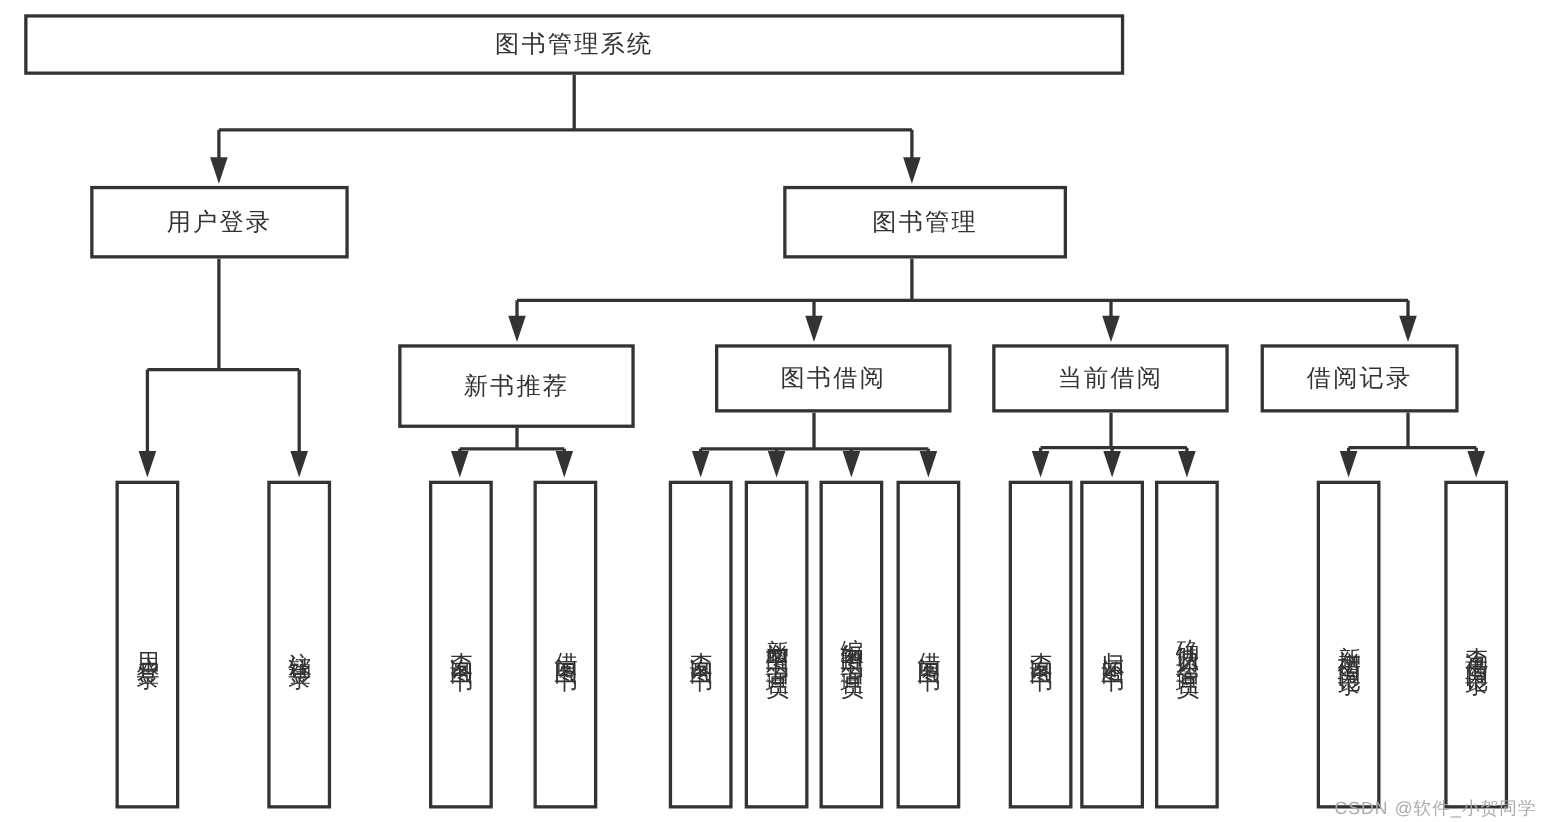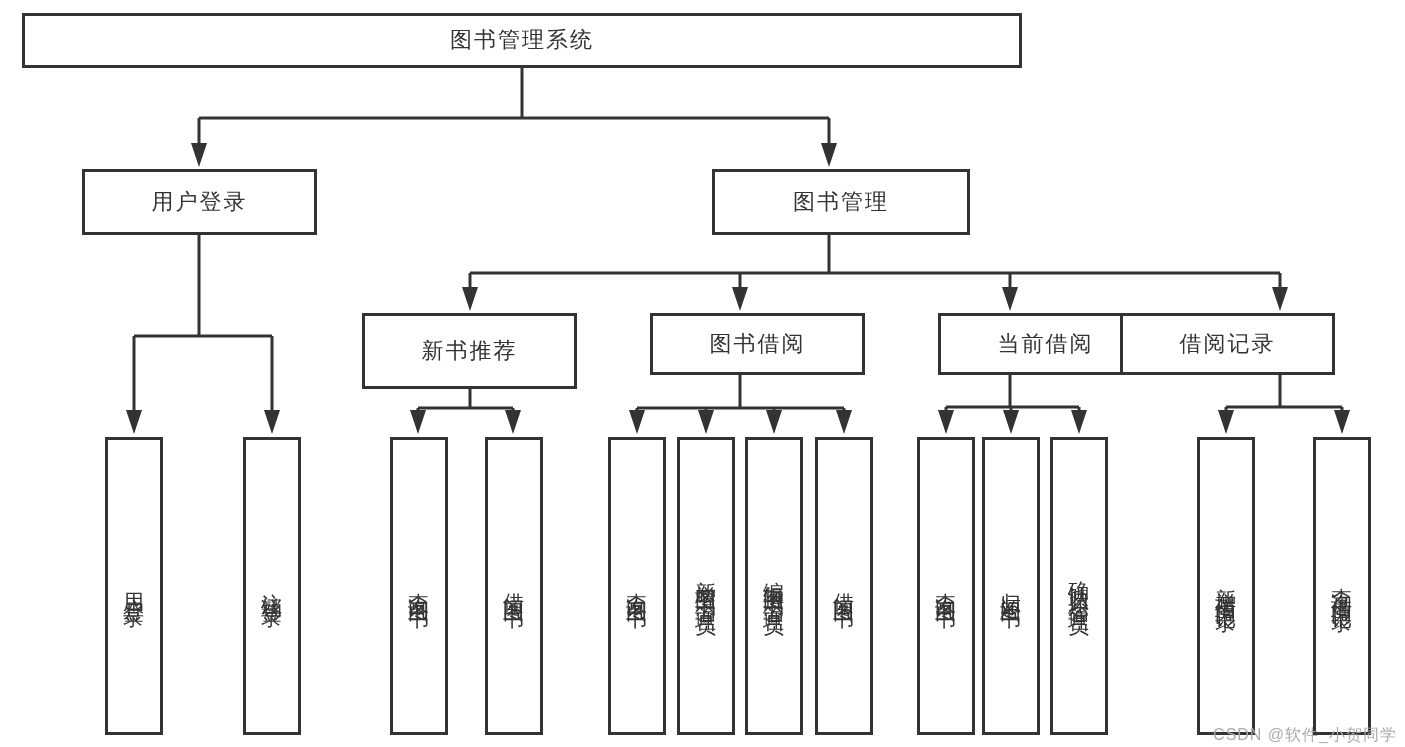--- a/index.html
+++ b/index.html
@@ -122,24 +122,24 @@
   <div class="box hbox" style="left:712px; top:169px; width:258px; height:66px;">
     <span>图书管理</span>
   </div>
 
   <div class="box hbox" style="left:362px; top:313px; width:215px; height:76px;">
     <span>新书推荐</span>
   </div>
   <div class="box hbox" style="left:650px; top:313px; width:215px; height:62px;">
     <span>图书借阅</span>
   </div>
-  <div class="box hbox" style="left:902px; top:313px; width:215px; height:62px;margin-left:36px;">
+  <div class="box hbox" style="left:902px; top:313px; width:215px; height:62px;">
     <span>当前借阅</span>
   </div>
-  <div class="box hbox" style="left:1120px; top:313px; width:215px; height:62px;">
+  <div class="box hbox" style="left:1146px; top:313px; width:180px; height:62px;">
     <span>借阅记录</span>
   </div>
 
   <div class="box vbox" style="left:105px; top:437px; width:58px; height:298px;">
     <span>用户登录</span>
   </div>
   <div class="box vbox" style="left:243px; top:437px; width:58px; height:298px;">
     <span>注销登录</span>
   </div>
 

